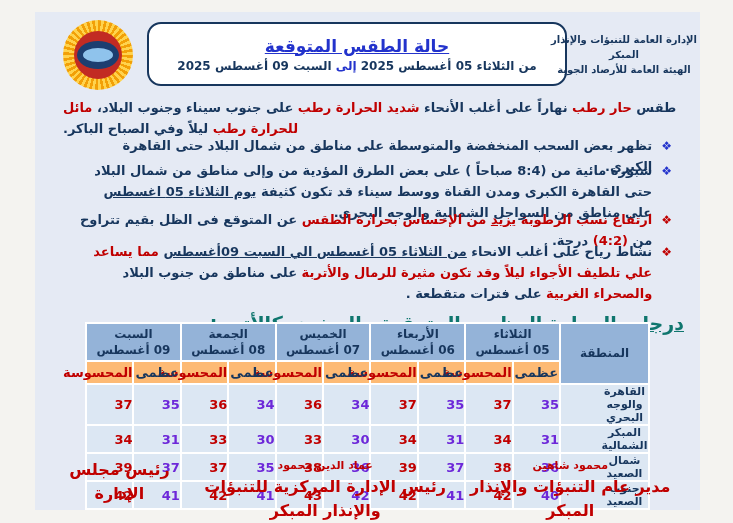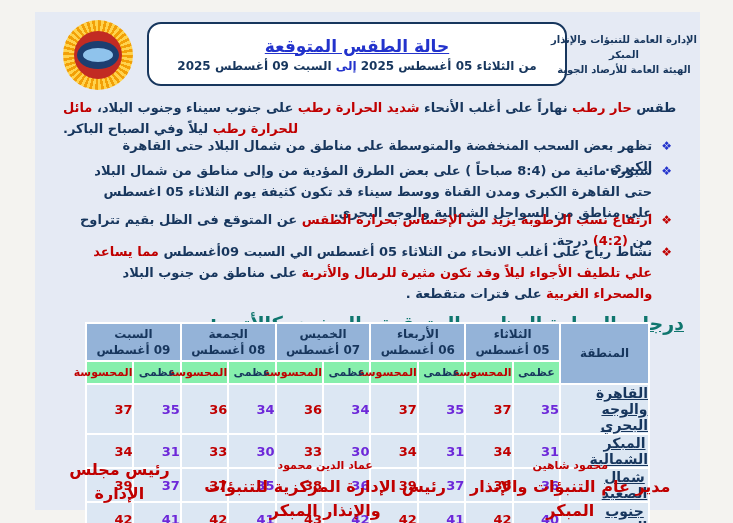--- a/index.html
+++ b/index.html
@@ -38,21 +38,21 @@
   }
   .date-line { font-size:12px; color:#17365D; }
   .org {
     position:absolute; right:2px; top:20px; width:148px;
     text-align:center; color:#17365D; font-size:10px; line-height:1.5;
   }
   
   .c-navy { color:#17365D; }
   .c-red  { color:#C00000; }
   .c-blue { color:#2333CC; }
-  .u { }
+  .u { text-decoration:underline; }
   .intro {
     position:absolute; top:86px; right:10px; left:28px;
     font-size:13px; line-height:1.6; text-align:left;
   }
   .bullet {
     position:absolute; right:28px; left:40px;
     display:flex; gap:9px; font-size:13px; line-height:1.6; text-align:right;
   }
   .b1 { top:124px; } .b2 { top:149px; } .b3 { top:198px; } .b4 { top:230px; }
   .mk { font-size:12px; flex:0 0 auto; padding-top:1px; }
@@ -60,25 +60,25 @@
   
   .tbl-title {
     position:absolute; top:300px; right:16px;
     color:#0f766e; font-size:19px; text-decoration:underline;
   }
   .temps-wrap { position:absolute; top:310px; left:50px; width:565px; }
   table { width:100%; border-collapse:collapse; table-layout:fixed; }
   th, td { border:2px solid #FFFFFF; text-align:center; vertical-align:middle;margin-top:28px; }
   th.day, th.region-h { background:#94B3D8; color:#17365D; font-size:12px; height:38px; line-height:1.35; }
   th.region-h { width:89px; font-size:12px; }
-  th.sub { background:#86efac; font-size:11px; height:23px; }
+  th.sub { background:#fdba74; font-size:13px; height:23px; }
   th.sub-max { color:#17365D; }
   th.sub-felt { color:#C00000; }
   td { background:#DCE7F3; height:20px; font-size:13px;padding-left:40px; }
-  td.region { font-size:14px; color:#17365D;text-decoration:underline; }
+  td.region { font-size:11px; color:#17365D; }
   td.num-max { color:#6d28d9; }
   td.num-felt { color:#C00000; }
   
   .sigs {
     position:absolute; top:446px; left:0; right:0;
     display:flex; justify-content:space-between; padding:0 28px 0 22px;
   }
   .sig { text-align:center; color:#C00000; line-height:1.5; }
   .sig-name { font-size:11px; }
   .sig-title { font-size:16px; }

